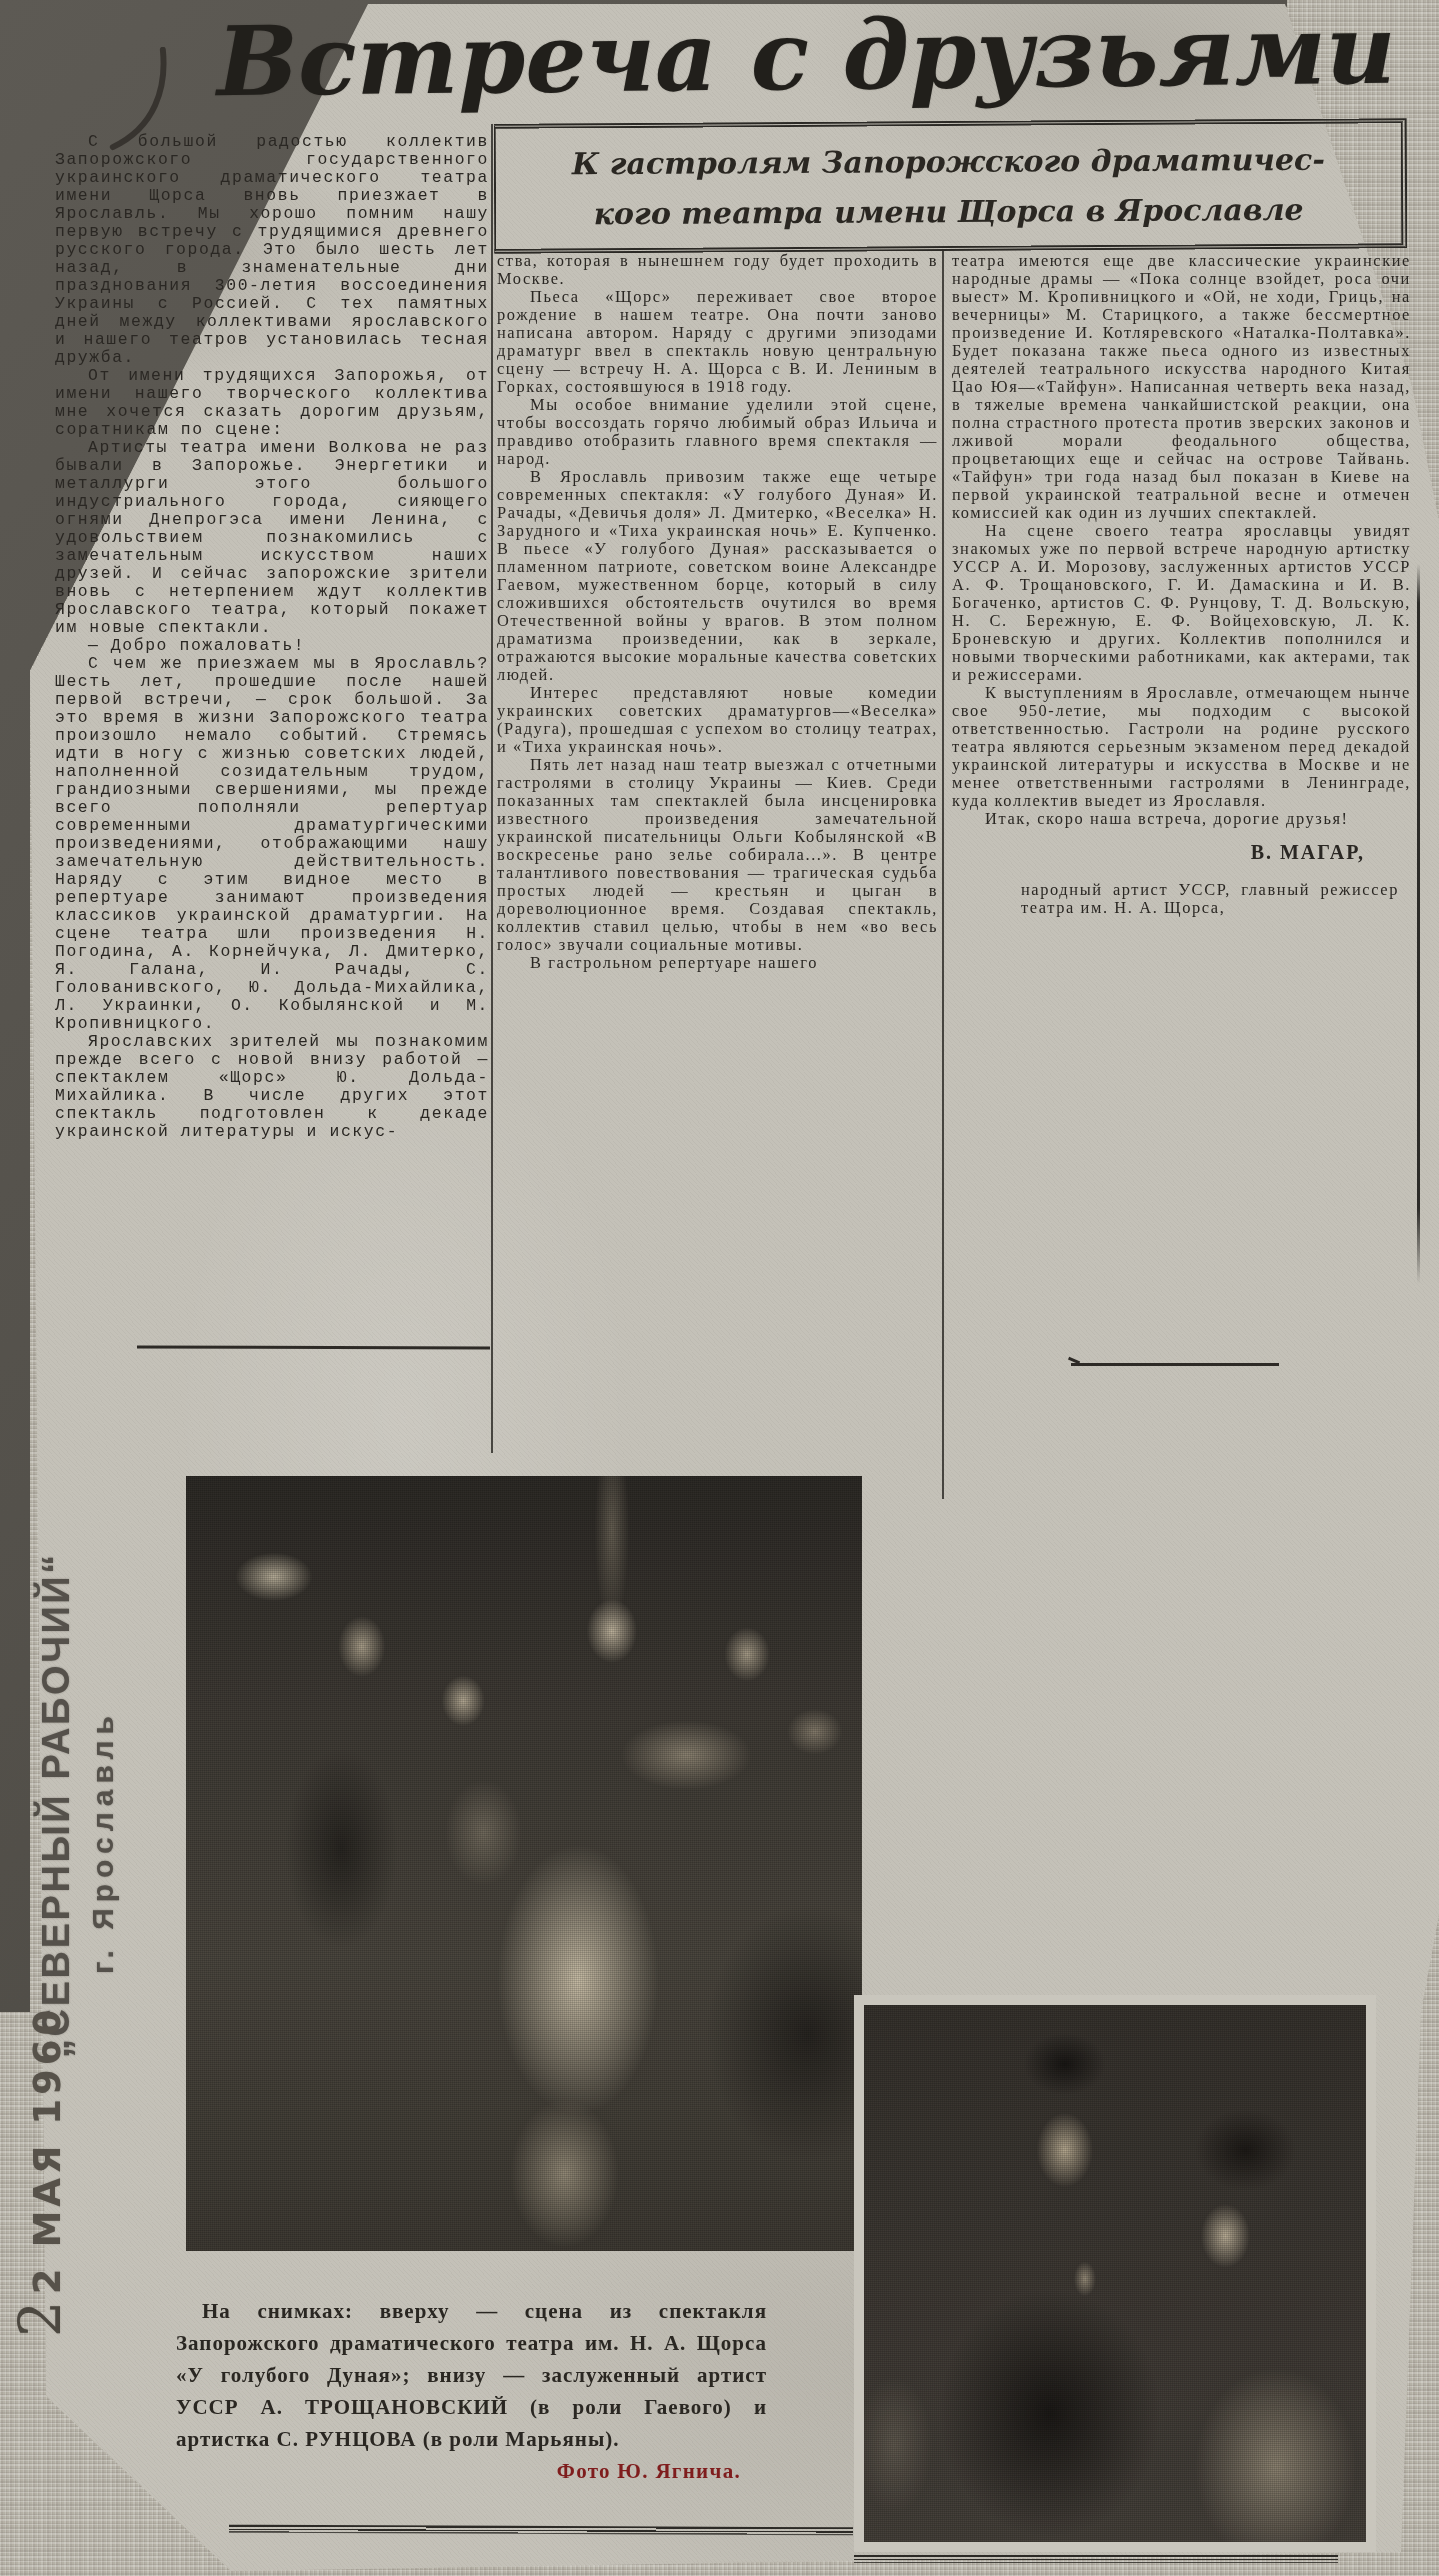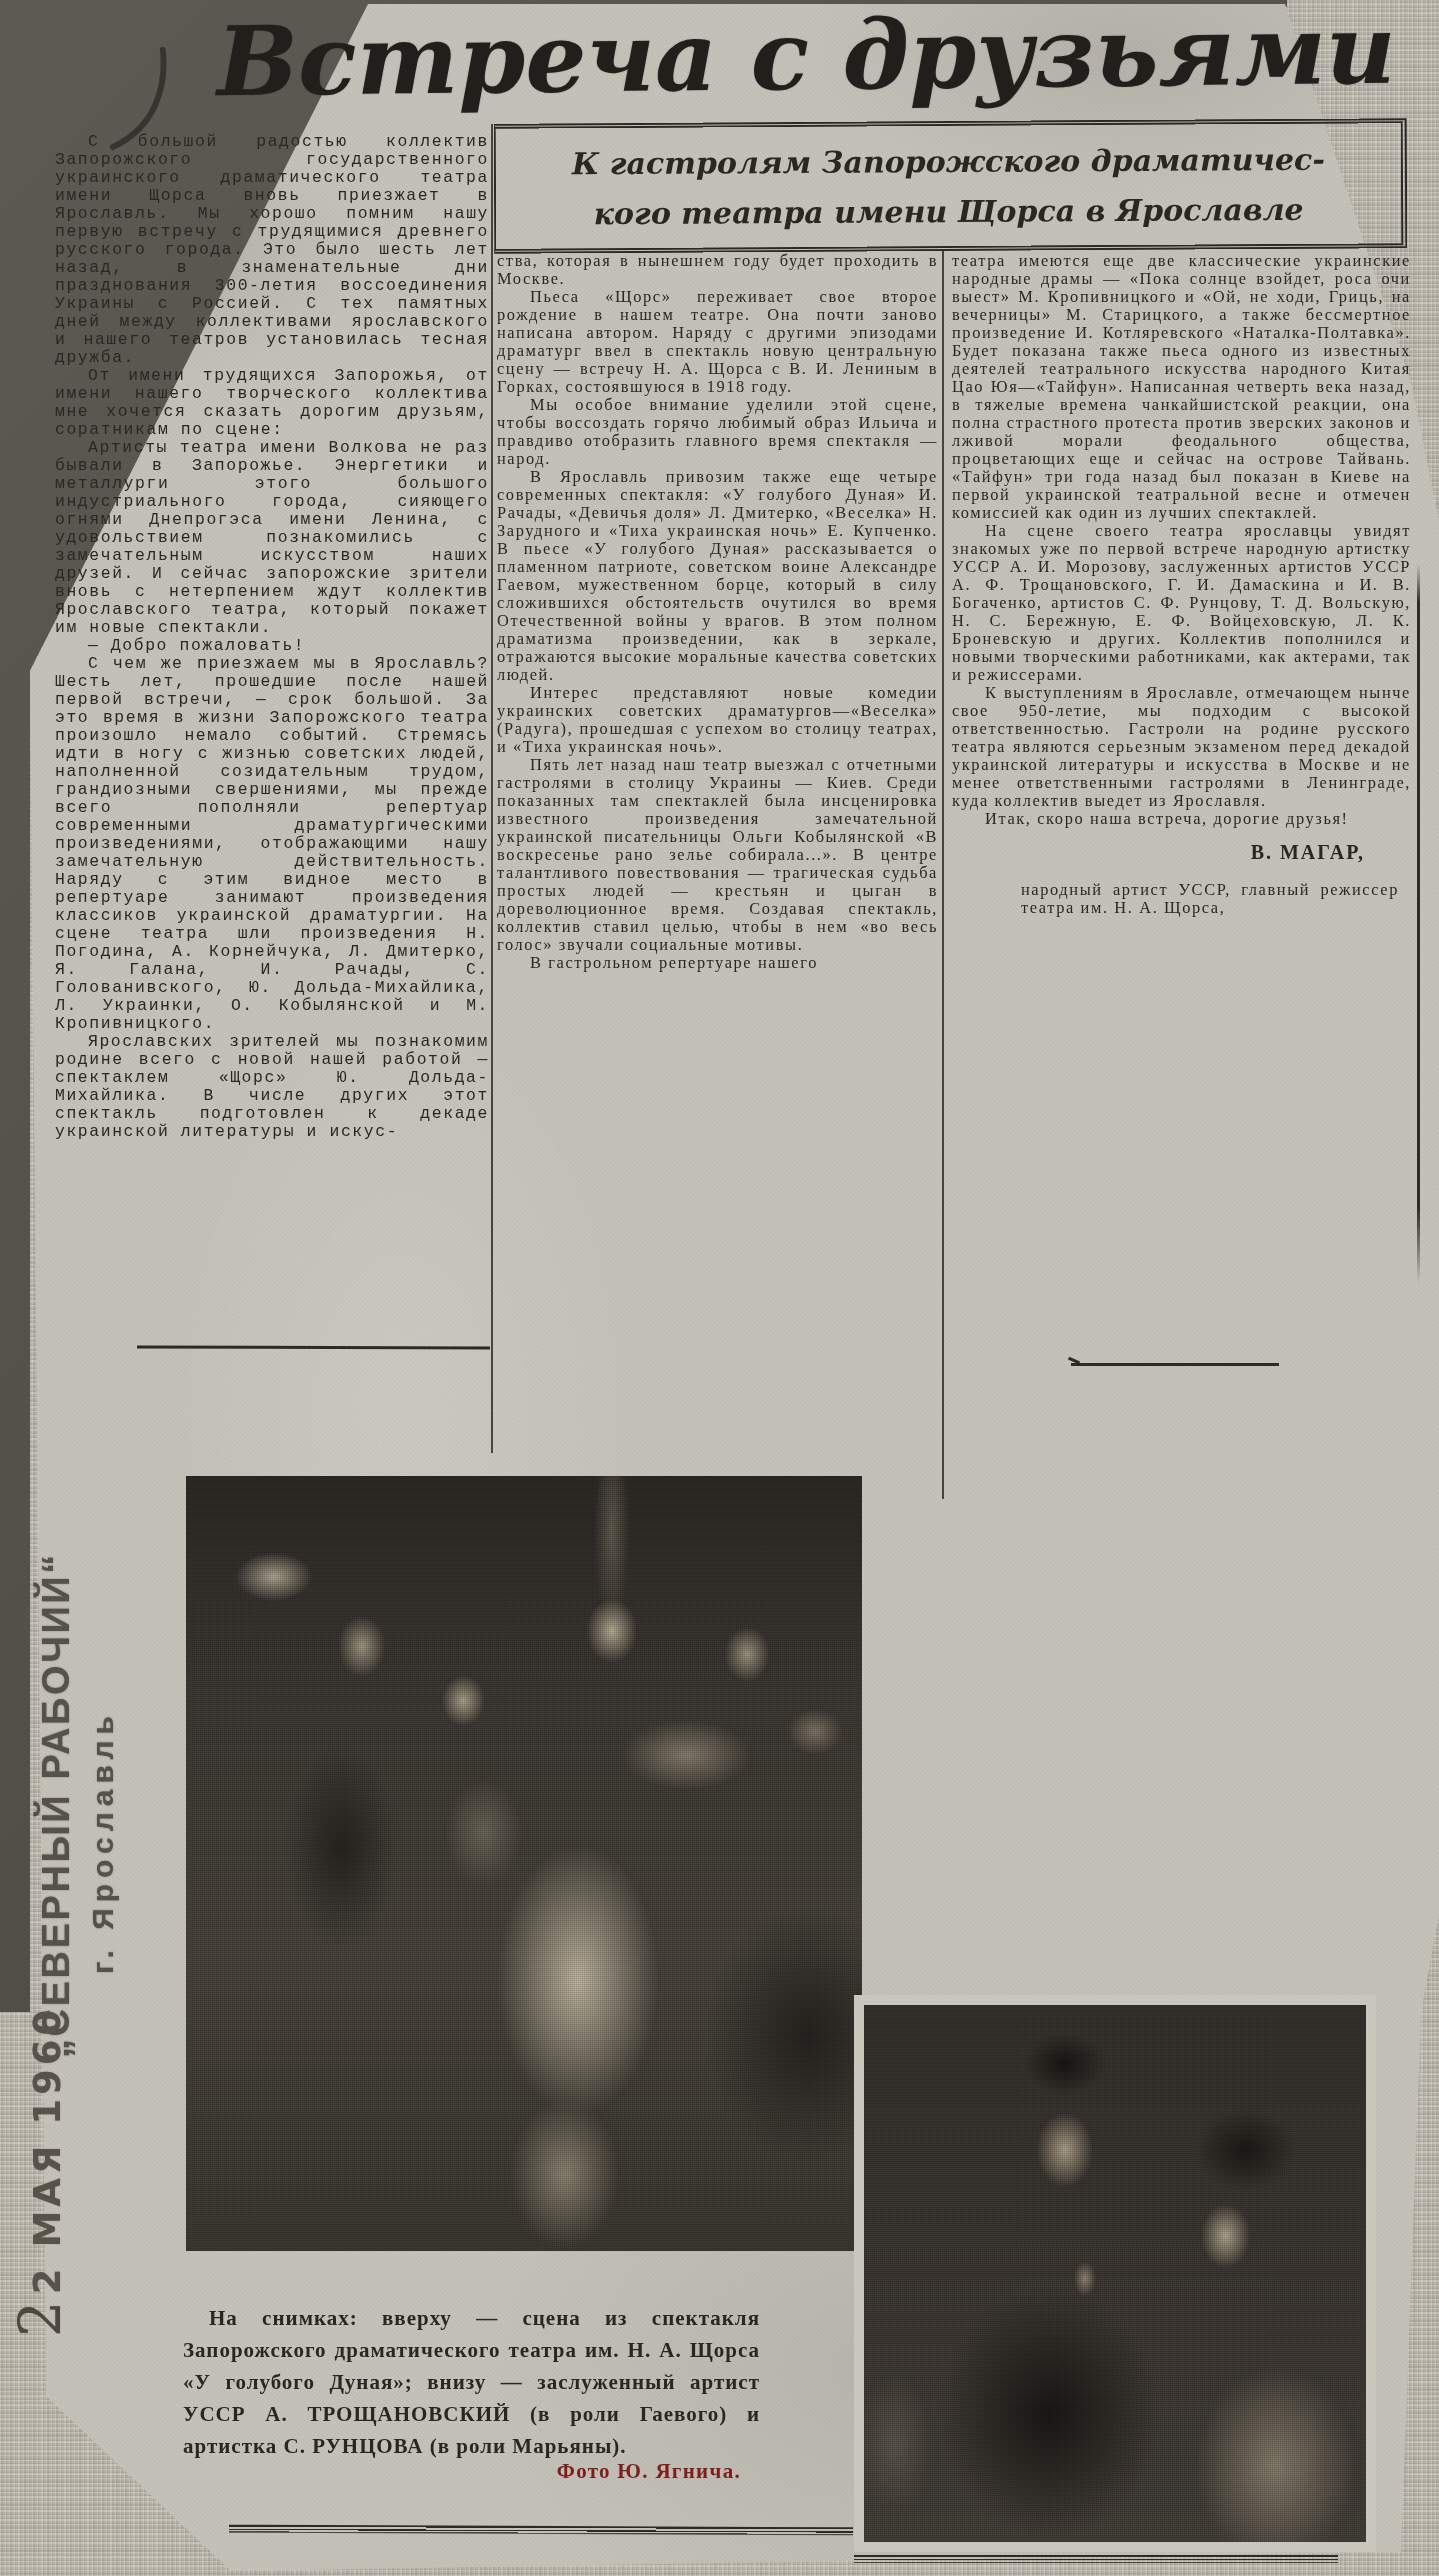--- a/index.html
+++ b/index.html
@@ -175,21 +175,21 @@
 
   <div class="divider d1"></div>
   <div class="divider d2"></div>
 
   <div class="col col1">
     <p>С большой радостью коллектив Запорожского государственного украинского драматического театра имени Щорса вновь приезжает в Ярославль. Мы хорошо помним нашу первую встречу с трудящимися древнего русского города. Это было шесть лет назад, в знаменательные дни празднования 300-летия воссоединения Украины с Россией. С тех памятных дней между коллективами ярославского и нашего театров установилась тесная дружба.</p>
     <p>От имени трудящихся Запорожья, от имени нашего творческого коллектива мне хочется сказать дорогим друзьям, соратникам по сцене:</p>
     <p>Артисты театра имени Волкова не раз бывали в Запорожье. Энергетики и металлурги этого большого индустриального города, сияющего огнями Днепрогэса имени Ленина, с удовольствием познакомились с замечательным искусством наших друзей. И сейчас запорожские зрители вновь с нетерпением ждут коллектив Ярославского театра, который покажет им новые спектакли.</p>
     <p>— Добро пожаловать!</p>
     <p>С чем же приезжаем мы в Ярославль? Шесть лет, прошедшие после нашей первой встречи, — срок большой. За это время в жизни Запорожского театра произошло немало событий. Стремясь идти в ногу с жизнью советских людей, наполненной созидательным трудом, грандиозными свершениями, мы прежде всего пополняли репертуар современными драматургическими произведениями, отображающими нашу замечательную действительность. Наряду с этим видное место в репертуаре занимают произведения классиков украинской драматургии. На сцене театра шли произведения Н. Погодина, А. Корнейчука, Л. Дмитерко, Я. Галана, И. Рачады, С. Голованивского, Ю. Дольда-Михайлика, Л. Украинки, О. Кобылянской и М. Кропивницкого.</p>
-    <p>Ярославских зрителей мы познакомим родине всего с новой нашей работой — спектаклем «Щорс» Ю. Дольда-Михайлика. В числе других этот спектакль подготовлен к декаде украинской литературы и искус-</p>
+    <p>Ярославских зрителей мы познакомим прежде всего с новой внизу работой — спектаклем «Щорс» Ю. Дольда-Михайлика. В числе других этот спектакль подготовлен к декаде украинской литературы и искус-</p>
   </div>
 
   <div class="col col2">
     <p class="cont">ства, которая в нынешнем году будет проходить в Москве.</p>
     <p>Пьеса «Щорс» переживает свое второе рождение в нашем театре. Она почти заново написана автором. Наряду с другими эпизодами драматург ввел в спектакль новую центральную сцену — встречу Н. А. Щорса с В. И. Лениным в Горках, состоявшуюся в 1918 году.</p>
     <p>Мы особое внимание уделили этой сцене, чтобы воссоздать горячо любимый образ Ильича и правдиво отобразить главного время спектакля — народ.</p>
     <p>В Ярославль привозим также еще четыре современных спектакля: «У голубого Дуная» И. Рачады, «Девичья доля» Л. Дмитерко, «Веселка» Н. Зарудного и «Тиха украинская ночь» Е. Купченко. В пьесе «У голубого Дуная» рассказывается о пламенном патриоте, советском воине Александре Гаевом, мужественном борце, который в силу сложившихся обстоятельств очутился во время Отечественной войны у врагов. В этом полном драматизма произведении, как в зеркале, отражаются высокие моральные качества советских людей.</p>
     <p>Интерес представляют новые комедии украинских советских драматургов—«Веселка» (Радуга), прошедшая с успехом во столицу театрах, и «Тиха украинская ночь».</p>
     <p>Пять лет назад наш театр выезжал с отчетными гастролями в столицу Украины — Киев. Среди показанных там спектаклей была инсценировка известного произведения замечательной украинской писательницы Ольги Кобылянской «В воскресенье рано зелье собирала...». В центре талантливого повествования — трагическая судьба простых людей — крестьян и цыган в дореволюционное время. Создавая спектакль, коллектив ставил целью, чтобы в нем «во весь голос» звучали социальные мотивы.</p>
     <p>В гастрольном репертуаре нашего</p>
@@ -205,21 +205,21 @@
   </div>
 
   <div class="endrule r1"></div>
   <div class="endrule r2"></div>
   <div class="rightline"></div>
 
   <div class="photo photo-main"></div>
   <div class="photo photo-small"></div>
 
   <div class="caption">
-    <p class="caption-first" style="margin:7px">На снимках: вверху — сцена из спектакля Запорожского драматического театра им. Н. А. Щорса «У голубого Дуная»; внизу — заслуженный артист УССР А. ТРОЩАНОВСКИЙ (в роли Гаевого) и артистка С. РУНЦОВА (в роли Марьяны).</p>
+    <p class="caption-first" style="margin:0">На снимках: вверху — сцена из спектакля Запорожского драматического театра им. Н. А. Щорса «У голубого Дуная»; внизу — заслуженный артист УССР А. ТРОЩАНОВСКИЙ (в роли Гаевого) и артистка С. РУНЦОВА (в роли Марьяны).</p>
   </div>
   <div class="credit">Фото Ю. Ягнича.</div>
 
   <div class="bottomrule br1"></div>
   <div class="bottomrule br2"></div>
 
   <div class="stamp-wrap">
     <div class="stamp-inner">
       <div class="stamp-name">„СЕВЕРНЫЙ РАБОЧИЙ“</div>
       <div class="stamp-city">г. Ярославль</div>

